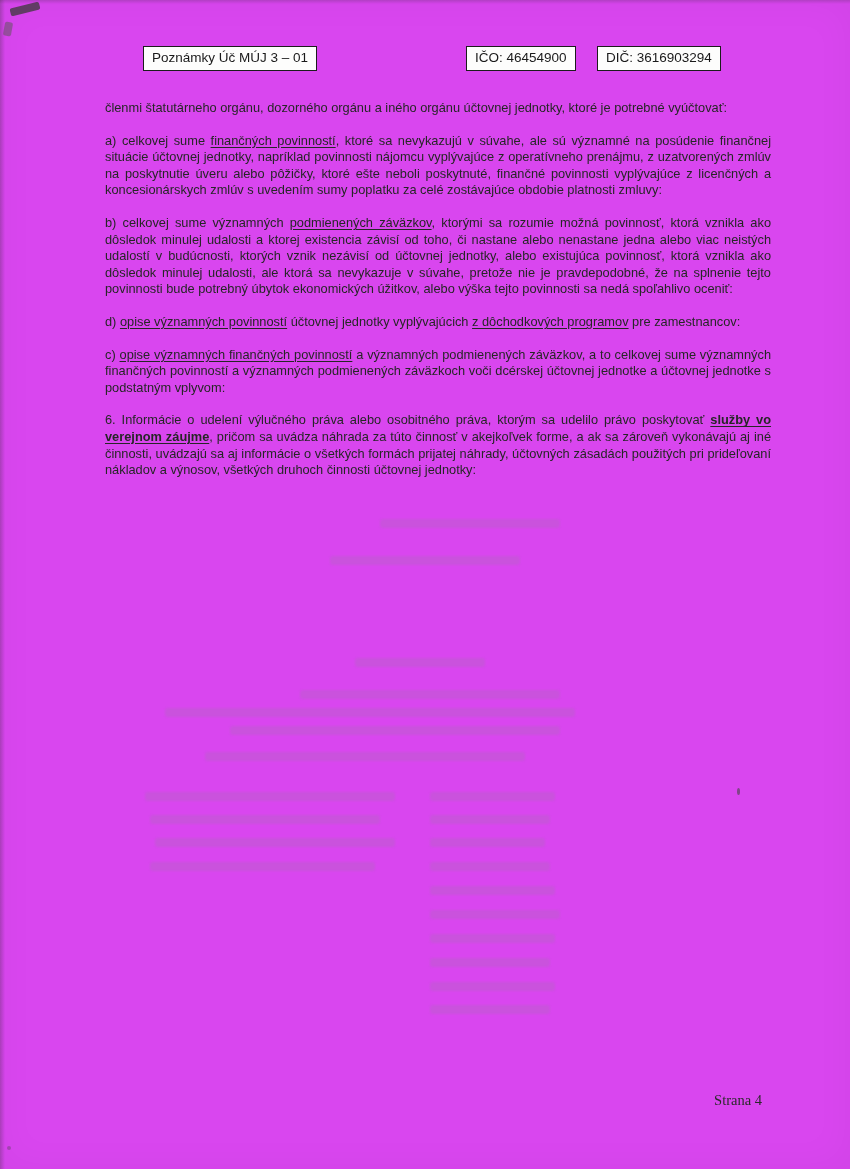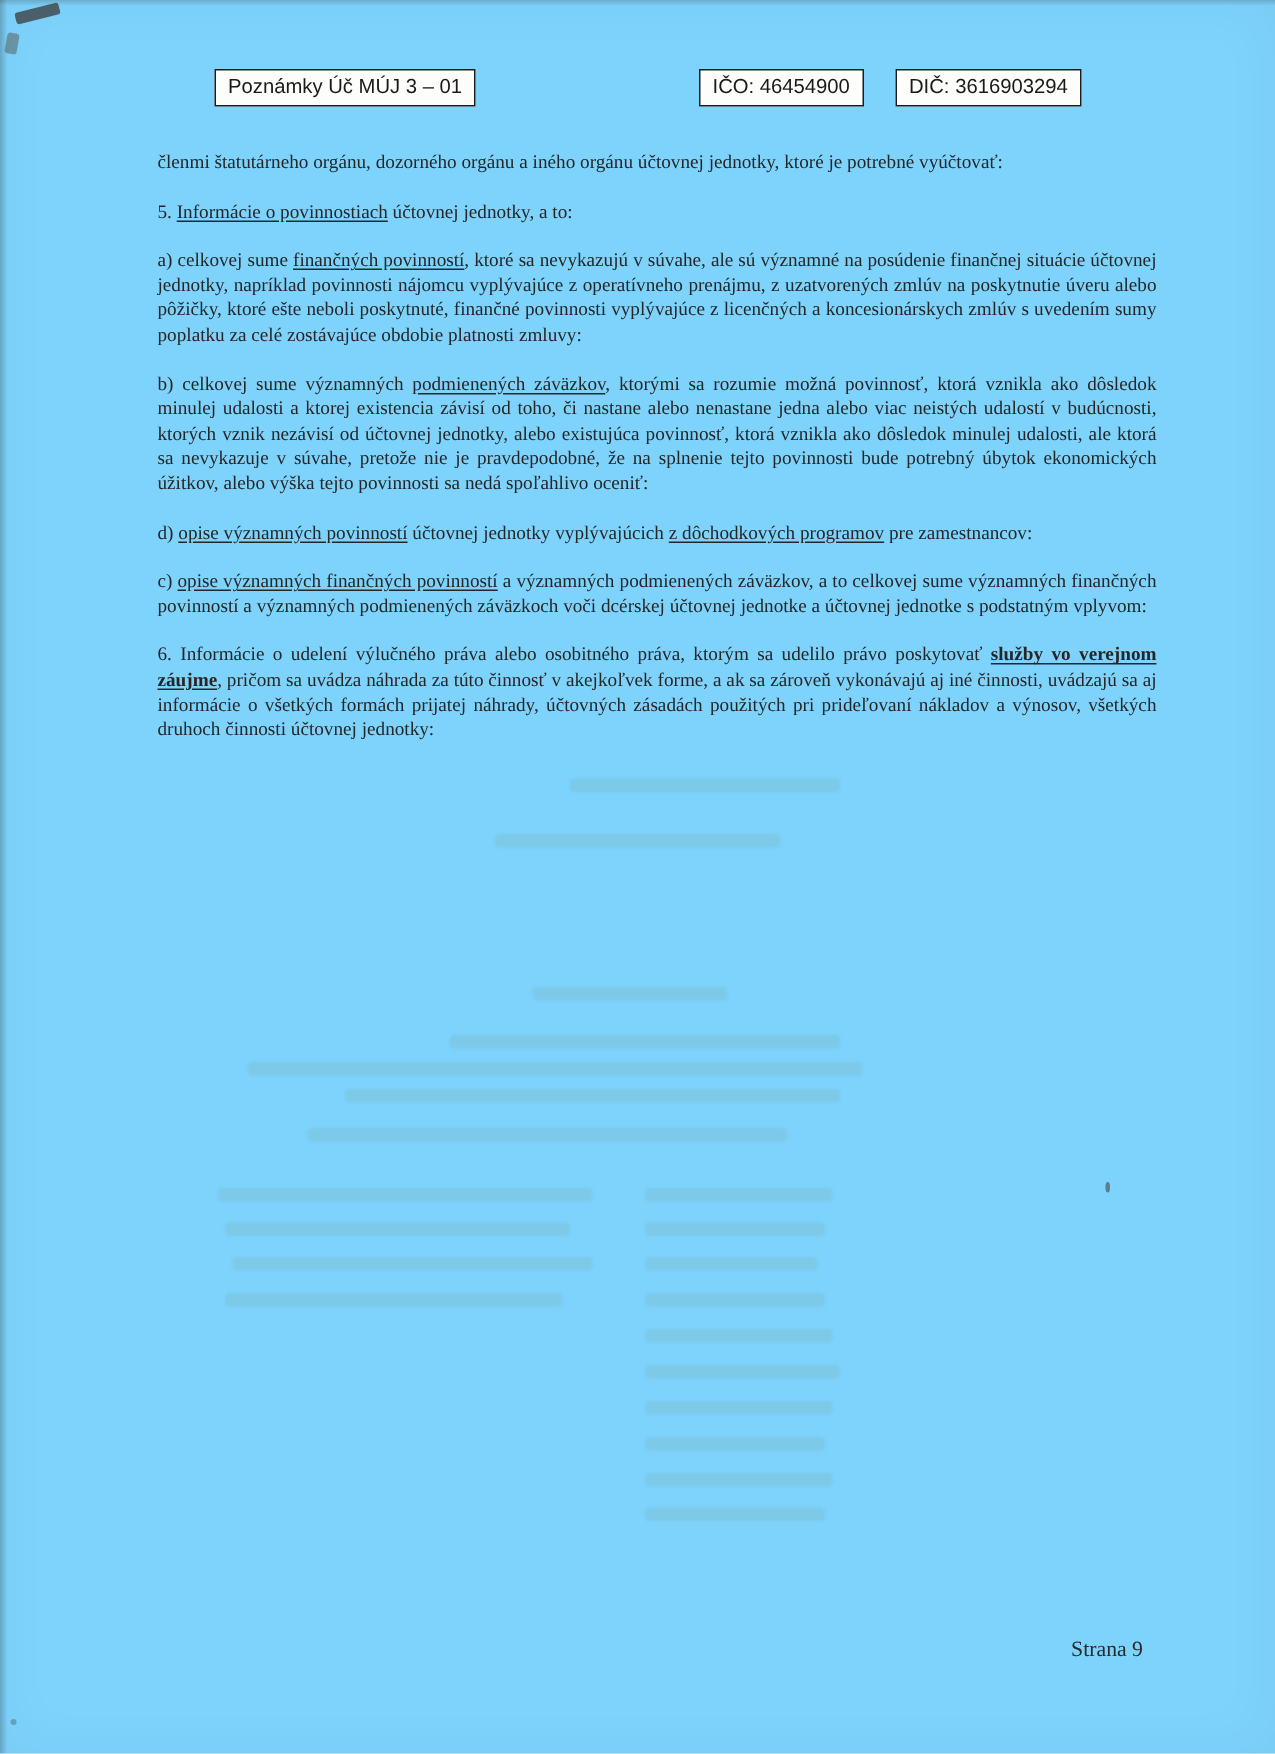--- a/index.html
+++ b/index.html
@@ -6,21 +6,21 @@
     margin: 0;
     padding: 0;
     background: #e8e8e6;
     font-family: "Liberation Sans", sans-serif;
   }
   .page {
     position: relative;
     width: 850px;
     height: 1169px;
     margin: 0 auto;
-    background: #7dd3fc;
+    background: #d946ef;
     overflow: hidden;
     box-shadow: inset 0 0 40px rgba(0,0,0,0.04);
     color: #222;
   }
   
   .edge-left {
     position: absolute; left: 0; top: 0; width: 5px; height: 100%;
     background: linear-gradient(to right, rgba(40,40,40,0.25), rgba(40,40,40,0));
   }
   .edge-top {
@@ -60,21 +60,20 @@
     left: 105px;
     top: 100px;
     width: 666px;
     font-size: 12.8px;
     line-height: 16.6px;
     color: #262626;
     text-align: justify;
   }
   .doc-body p.para {
     margin: 0 0 16px 0;
-    font-family: Liberation Serif, serif;
   }
   .doc-body span.u { text-decoration: underline; text-underline-offset: 2px; }
   .doc-body span.b { font-weight: bold; }
   
   .footer {
     position: absolute;
     top: 1092px;
     right: 88px;
     font-family: "Liberation Serif", serif;
     font-size: 14.5px;
@@ -128,23 +127,22 @@
   </div>
   <div class="hdr-box hdr-ico">
     <span>IČO: 46454900</span>
   </div>
   <div class="hdr-box hdr-dic">
     <span>DIČ: 3616903294</span>
   </div>
 
   <div class="doc-body">
       <p class="para"><span>členmi štatutárneho orgánu, dozorného orgánu a iného orgánu účtovnej jednotky, ktoré je potrebné vyúčtovať:</span></p>
-      <p class="para"><span>5. </span><span class="u">Informácie o povinnostiach</span><span> účtovnej jednotky, a to:</span></p>
       <p class="para"><span>a) celkovej sume </span><span class="u">finančných povinností</span><span>, ktoré sa nevykazujú v súvahe, ale sú významné na posúdenie finančnej situácie účtovnej jednotky, napríklad povinnosti nájomcu vyplývajúce z operatívneho prenájmu, z uzatvorených zmlúv na poskytnutie úveru alebo pôžičky, ktoré ešte neboli poskytnuté, finančné povinnosti vyplývajúce z licenčných a koncesionárskych zmlúv s uvedením sumy poplatku za celé zostávajúce obdobie platnosti zmluvy:</span></p>
       <p class="para"><span>b) celkovej sume významných </span><span class="u">podmienených záväzkov</span><span>, ktorými sa rozumie možná povinnosť, ktorá vznikla ako dôsledok minulej udalosti a ktorej existencia závisí od toho, či nastane alebo nenastane jedna alebo viac neistých udalostí v budúcnosti, ktorých vznik nezávisí od účtovnej jednotky, alebo existujúca povinnosť, ktorá vznikla ako dôsledok minulej udalosti, ale ktorá sa nevykazuje v súvahe, pretože nie je pravdepodobné, že na splnenie tejto povinnosti bude potrebný úbytok ekonomických úžitkov, alebo výška tejto povinnosti sa nedá spoľahlivo oceniť:</span></p>
       <p class="para"><span>d) </span><span class="u">opise významných povinností</span><span> účtovnej jednotky vyplývajúcich </span><span class="u">z dôchodkových programov</span><span> pre zamestnancov:</span></p>
       <p class="para"><span>c) </span><span class="u">opise významných finančných povinností</span><span> a významných podmienených záväzkov, a to celkovej sume významných finančných povinností a významných podmienených záväzkoch voči dcérskej účtovnej jednotke a účtovnej jednotke s podstatným vplyvom:</span></p>
       <p class="para"><span>6. Informácie o udelení výlučného práva alebo osobitného práva, ktorým sa udelilo právo poskytovať </span><span class="u b">služby vo verejnom záujme</span><span>, pričom sa uvádza náhrada za túto činnosť v akejkoľvek forme, a ak sa zároveň vykonávajú aj iné činnosti, uvádzajú sa aj informácie o všetkých formách prijatej náhrady, účtovných zásadách použitých pri prideľovaní nákladov a výnosov, všetkých druhoch činnosti účtovnej jednotky:</span></p>
     </div>
 
-  <div class="footer">Strana 9</div>
+  <div class="footer">Strana 4</div>
 
 </div>
 
 </body></html>

